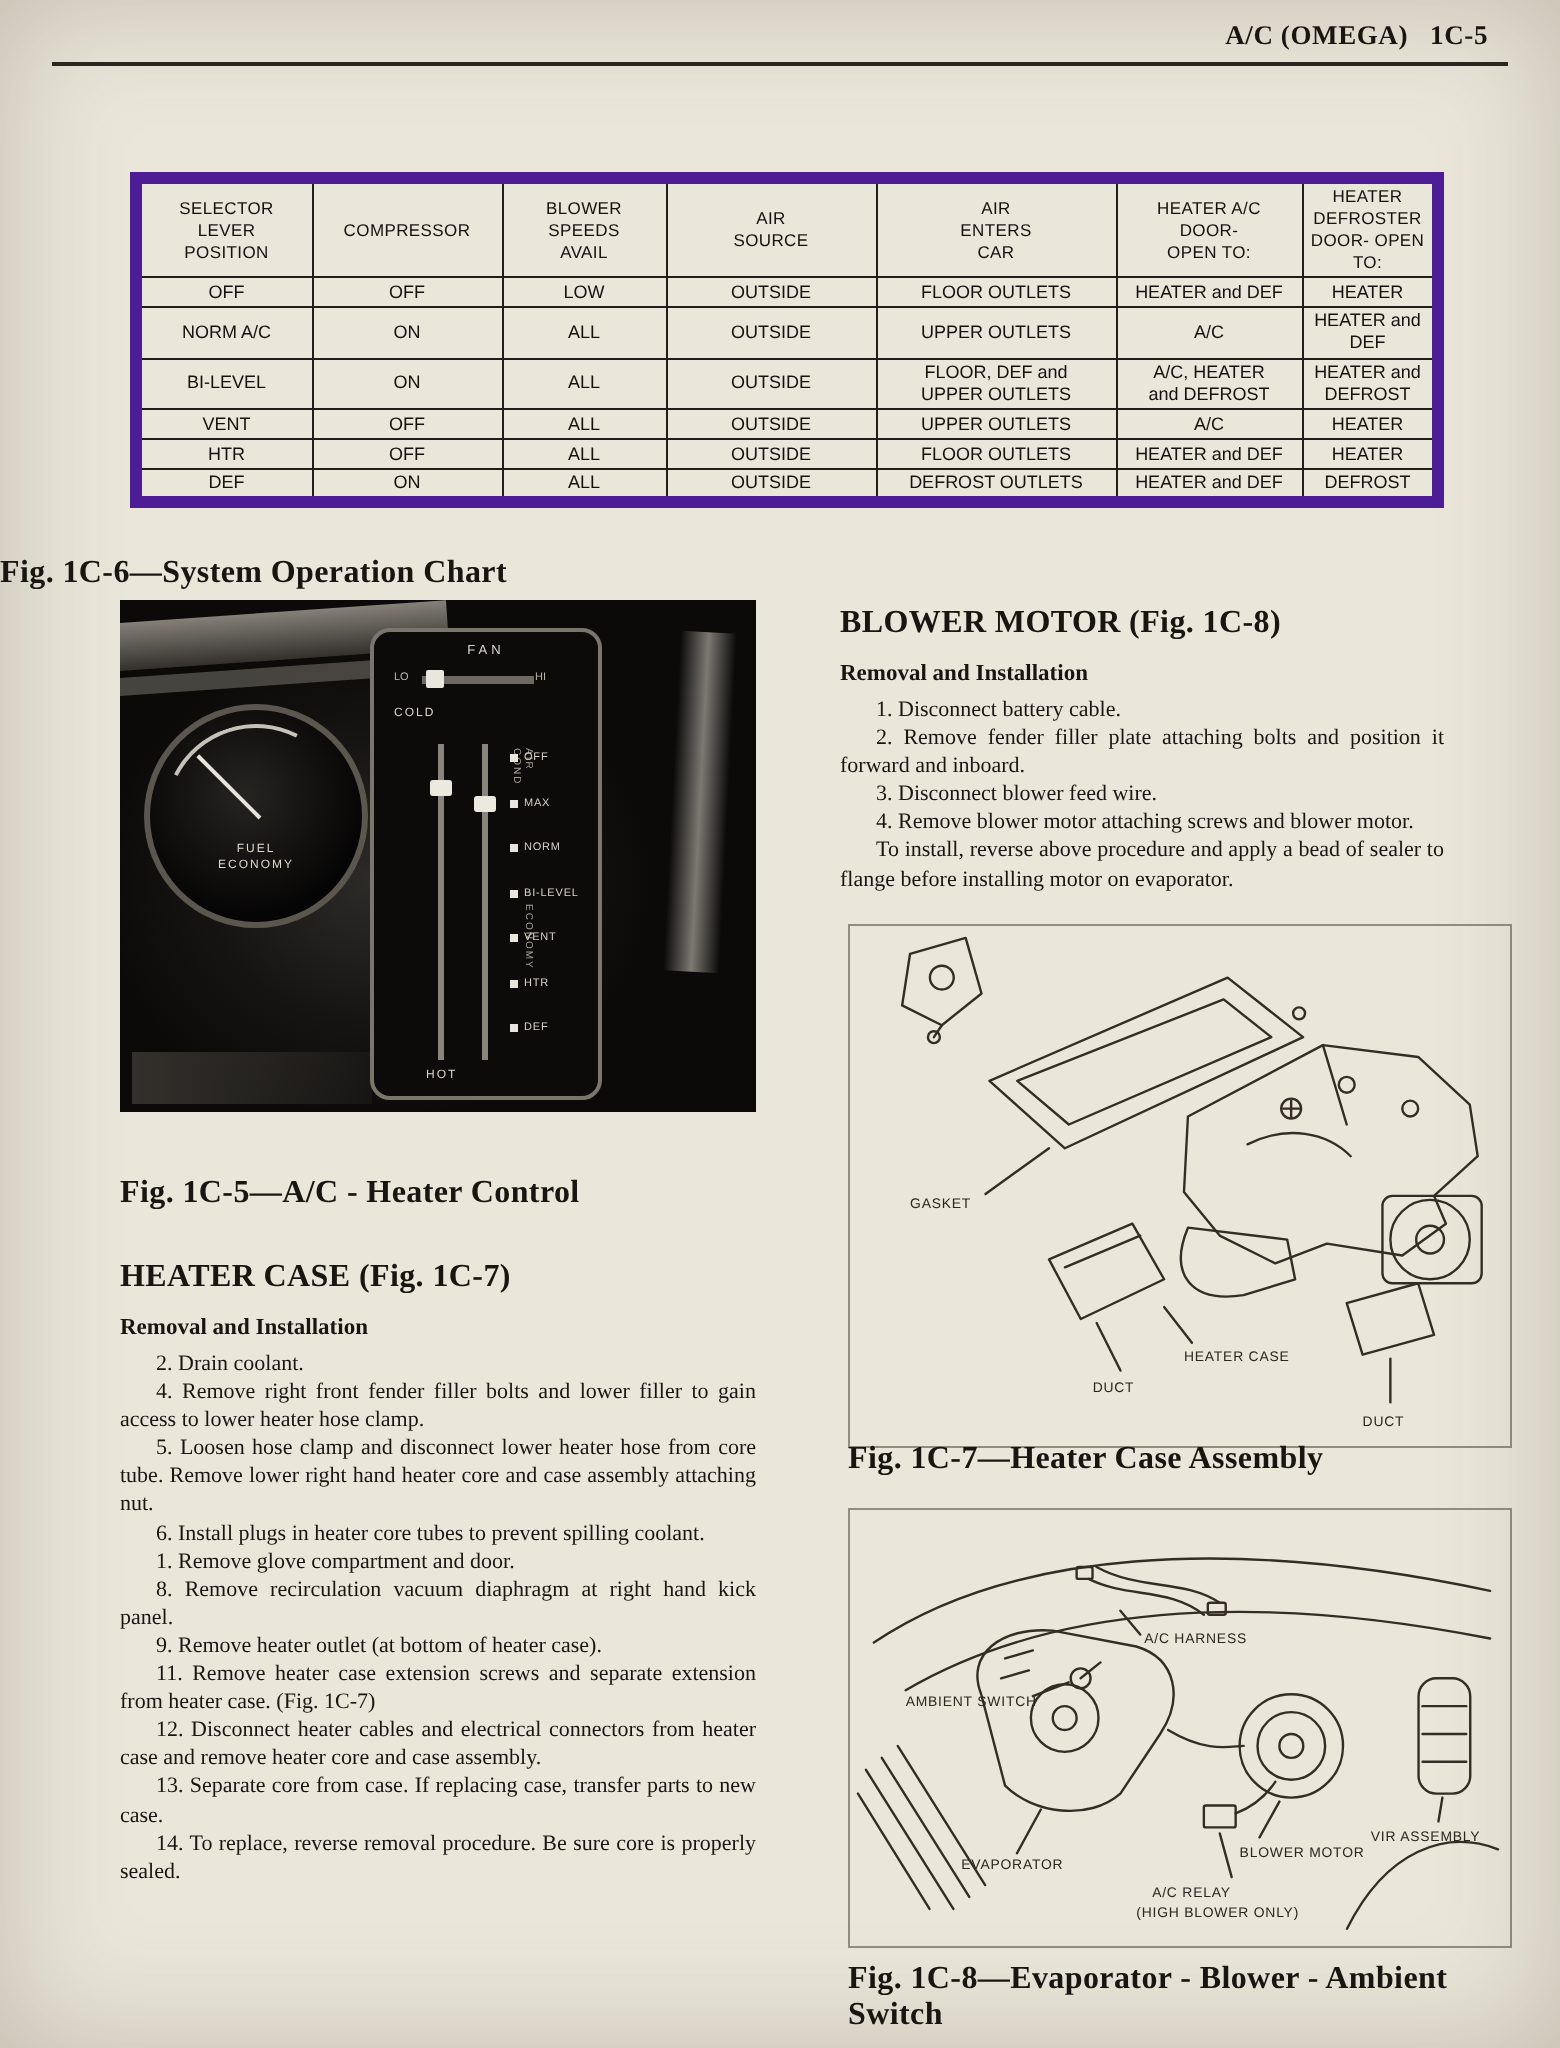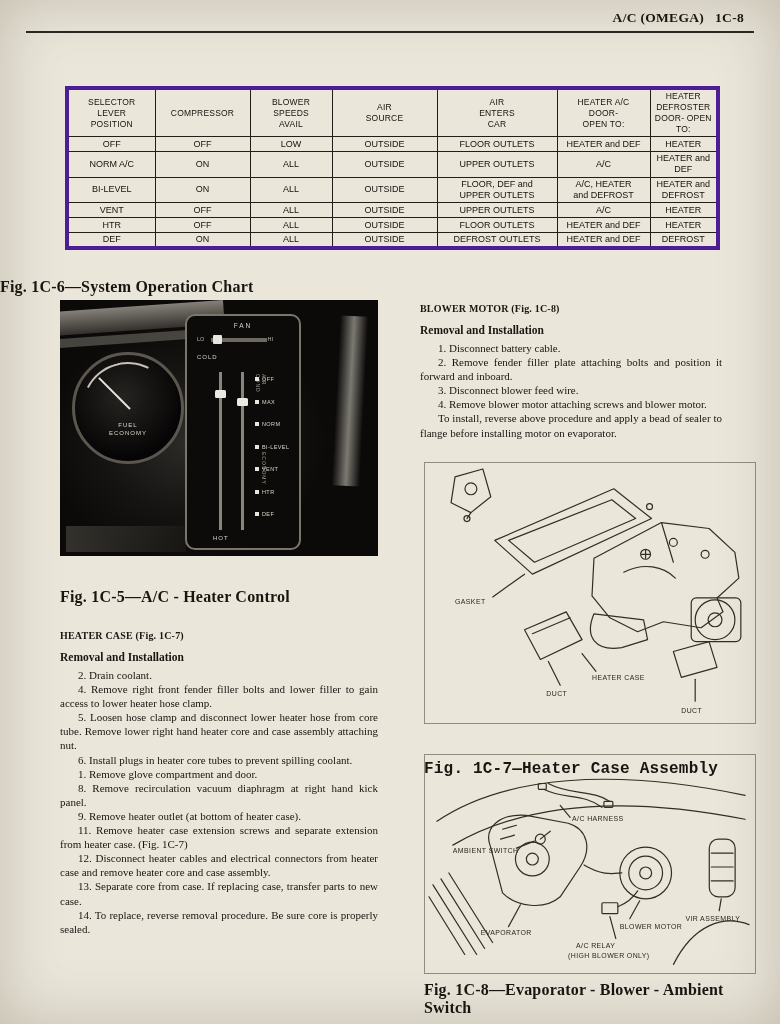--- a/index.html
+++ b/index.html
@@ -15,33 +15,33 @@
 
   
   .hdr-title { position:absolute; top:10px; right:36px; font-weight:bold; font-size:13.5px; white-space:pre; letter-spacing:.3px; }
   .hdr-rule { position:absolute; top:31px; left:26px; width:728px; height:2px; background:#2a2620; }
 
   
   table.opchart {
     position:absolute; left:65px; top:86px; width:651px;
     border-collapse:collapse; table-layout:fixed;
     font-family:"Liberation Sans", sans-serif;
-    border:4px solid #4c1d95;
+    border:6px solid #4c1d95;
   }
   table.opchart th, table.opchart td {
     border:1px solid #221f1a; text-align:center; vertical-align:middle;
     white-space:pre-line; padding:1px 2px; color:#15120e;
   }
   table.opchart th { font-size:8.5px; font-weight:normal; line-height:1.3; height:46px; letter-spacing:.2px; }
   table.opchart td { font-size:9px; line-height:1.25; height:15px; }
 
   .caption { position:absolute; font-weight:bold; font-size:16px; letter-spacing:.2px; }
   .cap-table { left:0; top:278px; width:780px; }
   .cap-photo { left:60px; top:588px; width:318px; }
-  .cap-fig7  { left:424px; top:760px; width:332px;font-family:Liberation Mono, monospace; }
+  .cap-fig7  { left:424px; top:721px; width:332px; }
   .cap-fig8  { left:424px; top:981px; width:332px; }
 
   
   .photo { position:absolute; left:60px; top:300px; width:318px; height:256px; overflow:hidden;
            background: radial-gradient(140px 120px at 40% 55%, #2d2b28 0%, #161412 60%, #0b0a09 100%); }
   .photo > div { position:absolute; }
   .ph-band1 { left:-6px; top:6px; width:170px; height:24px; background:linear-gradient(#9a958c,#3a3733); transform:rotate(-4deg); opacity:.85; }
   .ph-band2 { left:-4px; top:34px; width:150px; height:9px; background:#6e6a62; transform:rotate(-4deg); opacity:.6; }
   .ph-streak { right:14px; top:16px; width:28px; height:170px; background:linear-gradient(90deg, rgba(0,0,0,0), #b9b4aa, rgba(0,0,0,0)); opacity:.65; transform:rotate(3deg); }
   .ph-glow { left:6px; bottom:4px; width:120px; height:26px; background:linear-gradient(90deg,#5c584f,#201e1b); opacity:.5; }
@@ -73,40 +73,40 @@
   .ph-vlabel { font-size:5px; color:#a39f95; letter-spacing:1px; transform:rotate(90deg); transform-origin:left top; left:80px; }
   .v1 { top:58px; } .v2 { top:136px; }
   .ph-modes { top:60px; right:4px; width:40px; }
   .ph-mode { position:static; display:flex; align-items:center; gap:3px; margin-bottom:16.5px; height:6px; }
   .ph-sq { position:static; width:4px; height:4px; background:#e8e5dd; flex:0 0 auto; }
   .ph-mode span { position:static; font-size:5.5px; letter-spacing:.4px; white-space:nowrap; }
 
   
   .leftcol { position:absolute; left:60px; top:618px; width:318px;margin-top:12px; }
   .rightcol { position:absolute; left:420px; top:303px; width:302px; }
-  .sect-h { font-size:10px; font-weight:bold; margin:0 0 10px 0; letter-spacing:.2px; }
+  .sect-h { font-size:16px; font-weight:bold; margin:0 0 10px 0; letter-spacing:.2px; }
   .sub-h { font-size:11.5px; font-weight:bold; margin:0 0 5px 0; }
   .steps p, p.note { margin:0; font-size:11px; line-height:14.1px; text-indent:18px; text-align:justify; }
   p.note { margin-top:0; }
 
   
   .figbox { position:absolute; background:transparent; border:1px solid rgba(60,52,40,.5); }
   .fig7 { left:424px; top:462px; width:332px; height:262px; }
   .fig8 { left:424px; top:754px; width:332px; height:220px; }
   .figbox svg { display:block; width:100%; height:100%; }
   .figbox text { font-family:"Liberation Sans", sans-serif; font-size:7px; fill:#2b261f; letter-spacing:.4px; }
   .figbox path, .figbox circle, .figbox rect, .figbox line, .figbox polyline, .figbox ellipse
     { fill:none; stroke:#332d25; stroke-width:1.2; stroke-linejoin:round; stroke-linecap:round; }
 </style>
 </head>
 <body>
 
 <div class="page">
 
-  <div class="hdr-title">A/C (OMEGA)   1C-8</div>
+  <div class="hdr-title">A/C (OMEGA)   1C-5</div>
   <div class="hdr-rule"></div>
 
   <table class="opchart">
     <colgroup>
       <col style="width:88px">
         <col style="width:95px">
         <col style="width:82px">
       <col style="width:105px">
         <col style="width:120px">
         <col style="width:93px">

